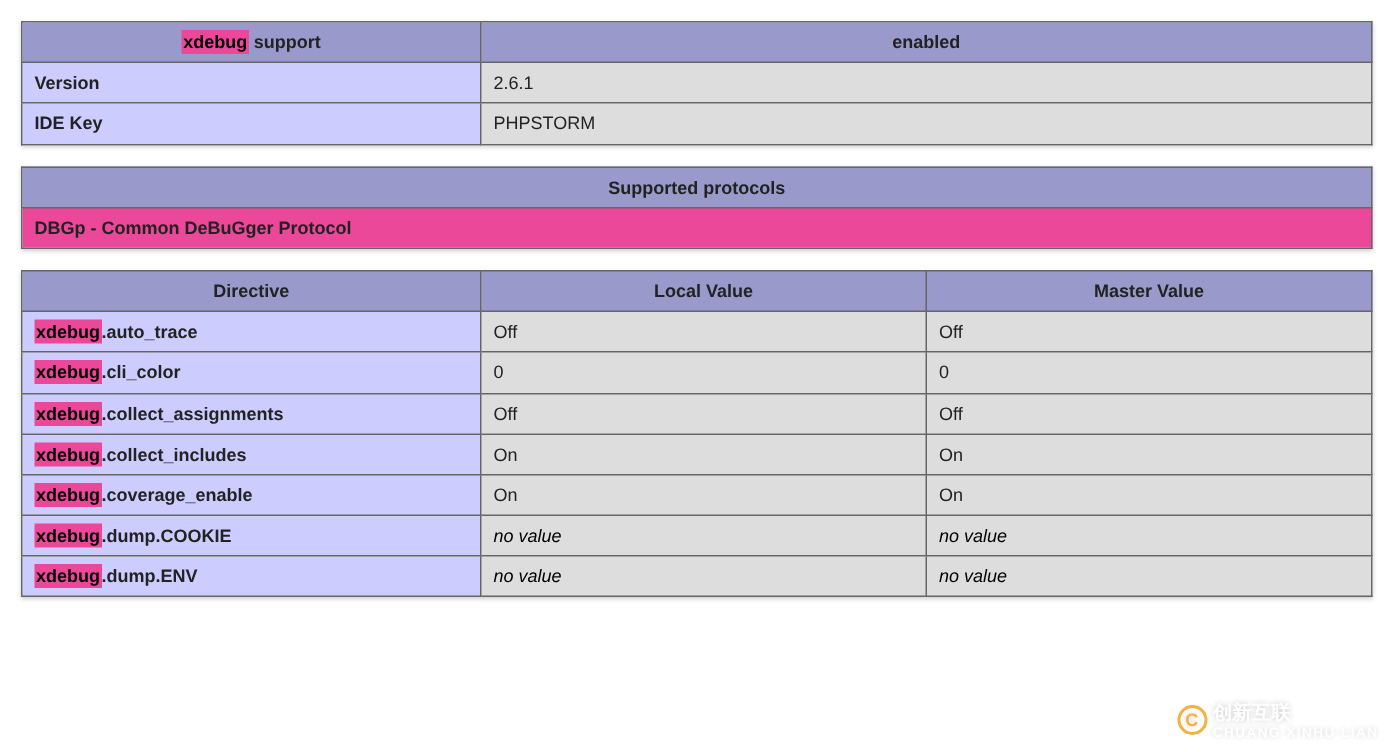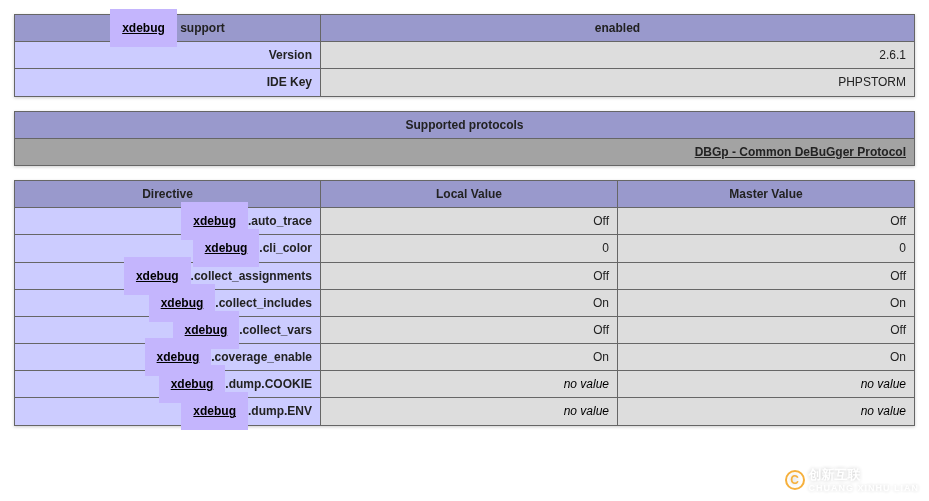--- a/index.html
+++ b/index.html
@@ -14,53 +14,51 @@
   }
   table {
     width: 100%;
     border-collapse: collapse;
     margin-bottom: 14px;
     box-shadow: 0 1px 3px rgba(0,0,0,0.2);
   }
   th, td {
     border: 1px solid #666;
     padding: 5px 8px;
-    text-align: right;
+    text-align: left;
     vertical-align: middle;
     line-height: 1.35;
   }
   th {
     background: #9999cc;
     font-weight: bold;
     text-align: center;
   }
   td.e {
     background: #ccccff;
     font-weight: bold;
     width: 34%;
   }
   td.v {
     background: #dddddd;
     margin-left: 34px;
   }
   td.p {
-    background: #a3a3a3;
+    background: #ec4899;
     font-weight: bold;
-    text-decoration: underline;
   }
   .novalue {
     color: #000000;
     font-style: italic;
     font-weight: normal;
   }
   mark {
-    background: #c4b5fd;
+    background: #ec4899;
     color: #000;
-    padding: 12px;
-    text-decoration: underline;
+    padding: 1px;
   }
   .watermark {
     position: fixed;
     right: 10px;
     bottom: 8px;
     font-size: 13px;
     font-weight: bold;
     color: #fff;
     opacity: 0.88;
     pointer-events: none;
@@ -145,25 +143,20 @@
         <td class="e"><mark>xdebug</mark><span>.collect_assignments</span></td>
         <td class="v"><span>Off</span></td>
         <td class="v"><span>Off</span></td>
       </tr>
       <tr>
         <td class="e"><mark>xdebug</mark><span>.collect_includes</span></td>
         <td class="v"><span>On</span></td>
         <td class="v"><span>On</span></td>
       </tr>
       <tr>
-        <td class="e"><mark>xdebug</mark><span>.collect_vars</span></td>
-        <td class="v"><span>Off</span></td>
-        <td class="v"><span>Off</span></td>
-      </tr>
-      <tr>
         <td class="e"><mark>xdebug</mark><span>.coverage_enable</span></td>
         <td class="v"><span>On</span></td>
         <td class="v"><span>On</span></td>
       </tr>
       <tr>
         <td class="e"><mark>xdebug</mark><span>.dump.COOKIE</span></td>
         <td class="v"><span class="novalue">no value</span></td>
         <td class="v"><span class="novalue">no value</span></td>
       </tr>
       <tr>

